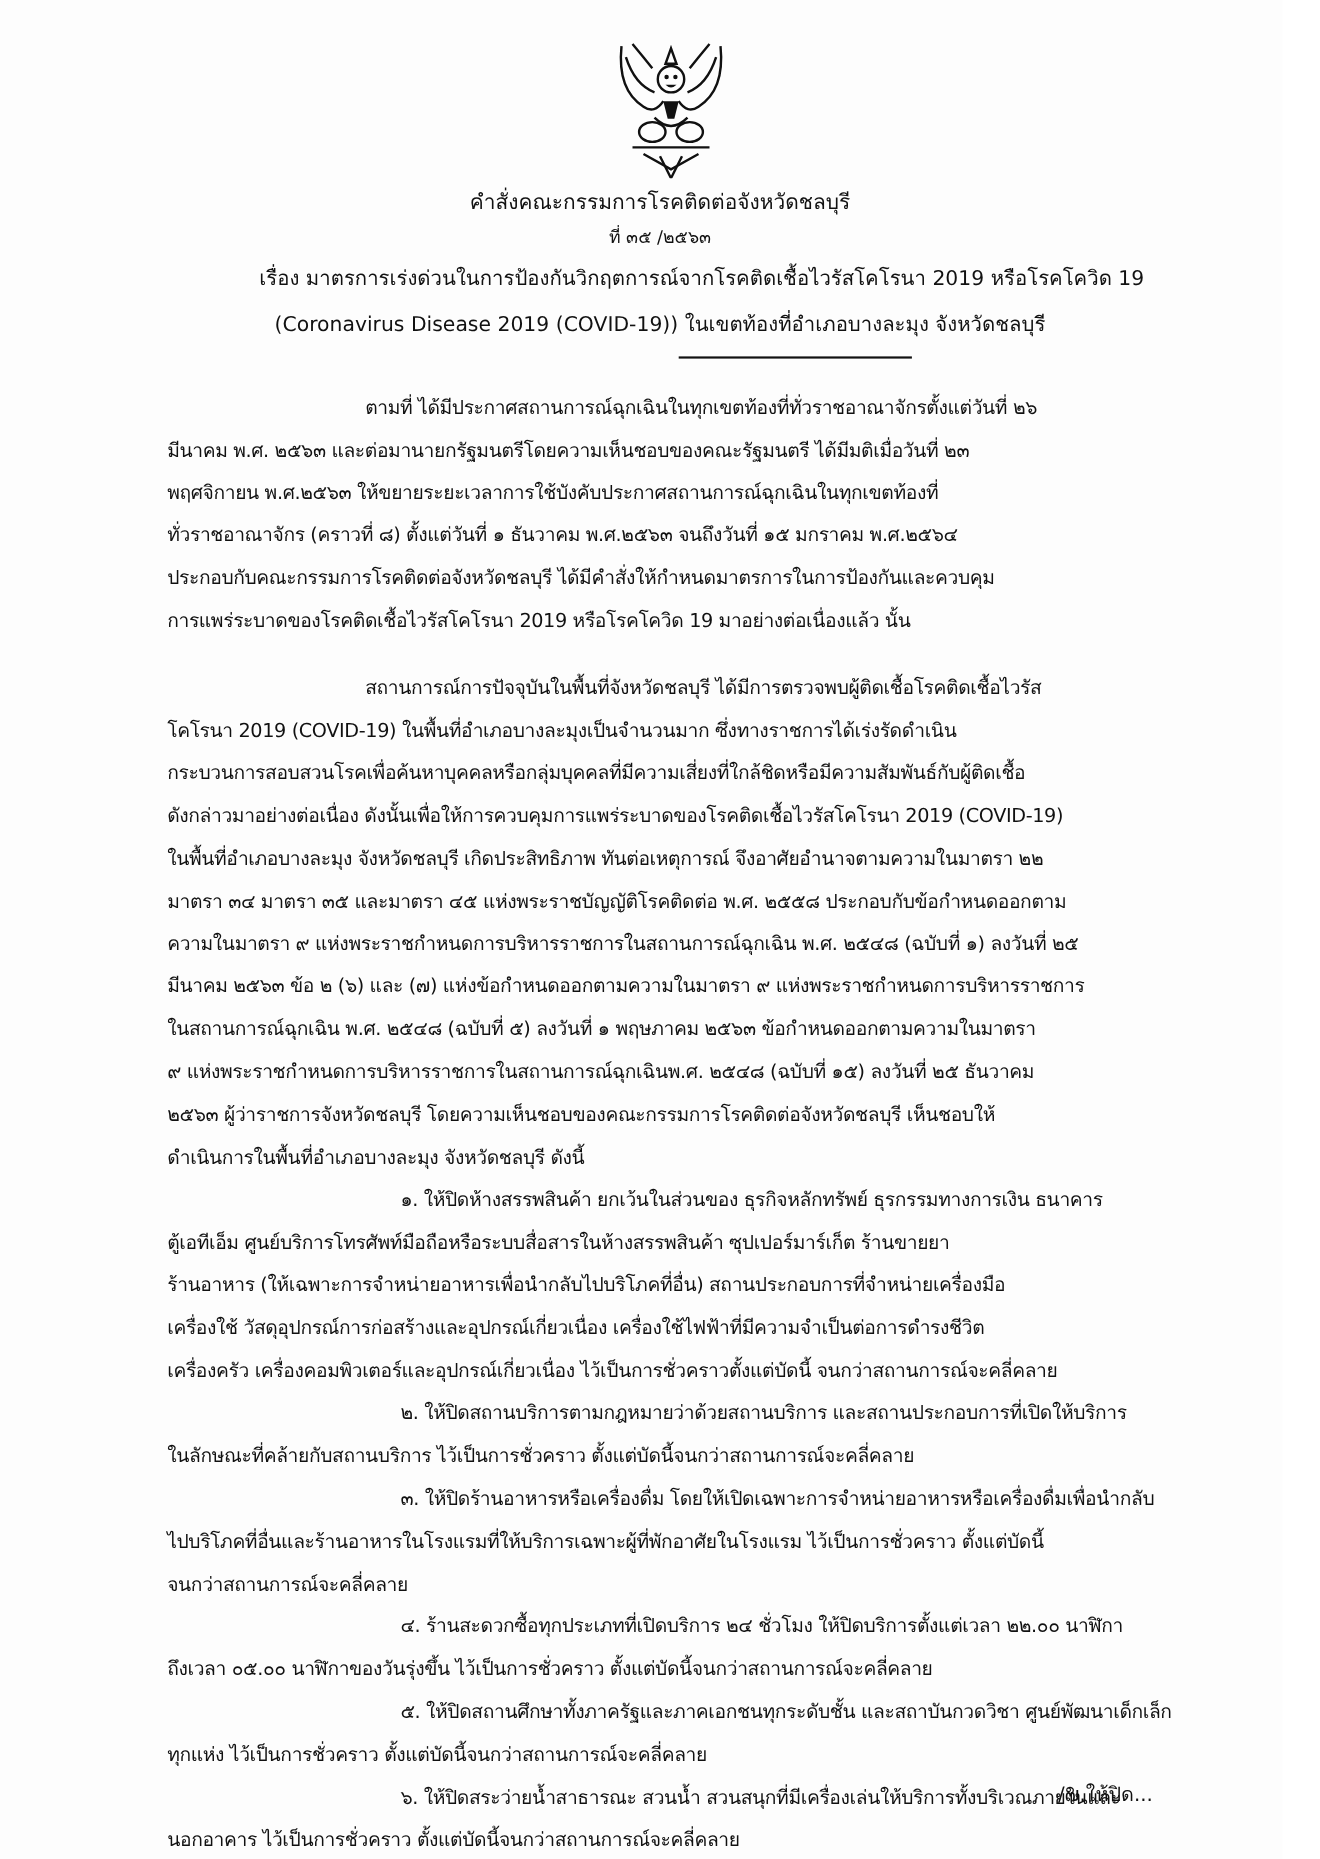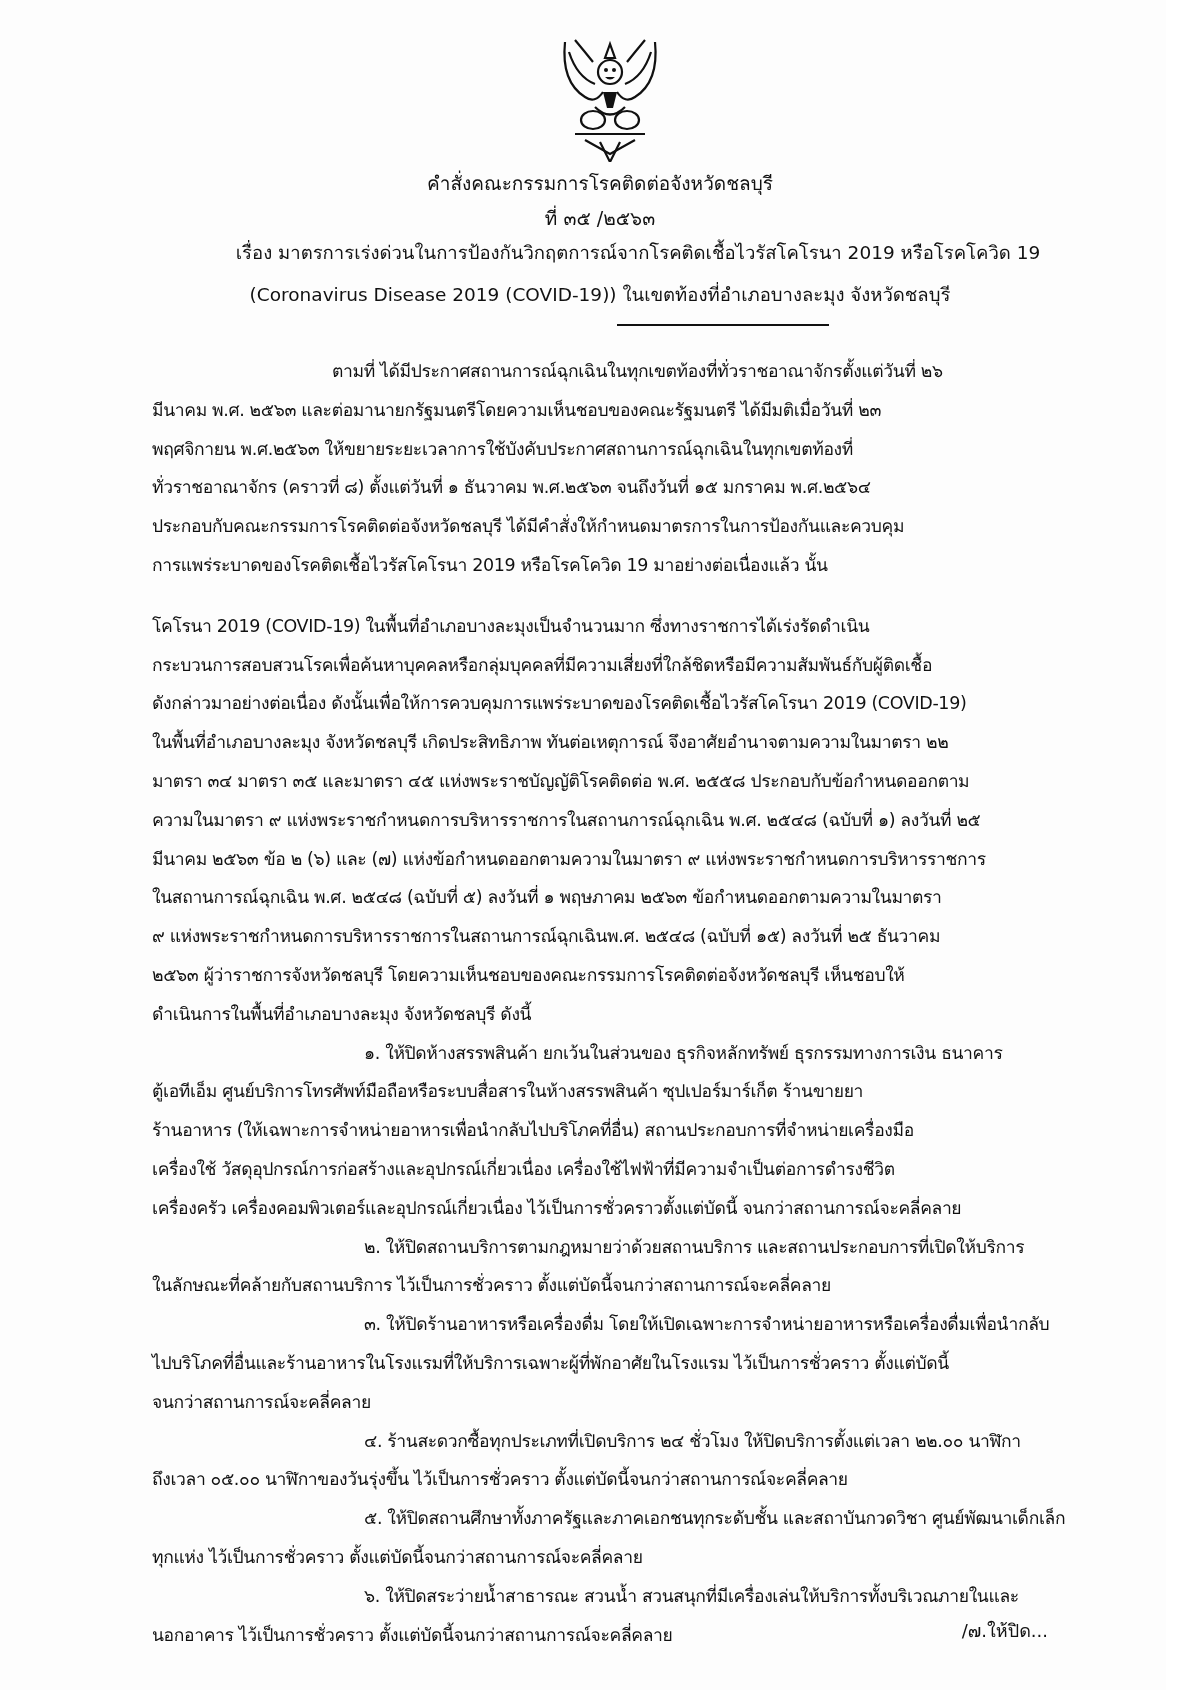--- a/index.html
+++ b/index.html
@@ -5,21 +5,21 @@
   html, body { margin:0; padding:0; }
   body {
     width:1200px; height:1690px; background:#ffffff; overflow:hidden;
     font-family: "DejaVu Sans", "Liberation Sans", sans-serif;
     color:#111;
   }
   .page { position:relative; width:1166px; height:1690px; background:#fdfdfd; }
   .emblem { position:absolute; left:555px; top:22px; width:110px; height:140px; }
   .header { position:absolute; left:0; width:1200px; text-align:center; }
   .title { top:168px; font-size:19px; }
-  .number { top:203px; font-size:19px; }
+  .number { top:203px; font-size:16px; }
   .subject { top:238px; font-size:18.5px;padding-left:38px; }
   .subject2 { top:280px; font-size:18.5px;text-align:center; }
   .rule { position:absolute; left:617px; top:324px; width:212px; height:2px; background:#111; }
   .body { position:absolute; left:152px; top:352px; width:935px; font-size:17.5px; line-height:38.8px; }
   .line { white-space:nowrap; display:block; height:38.8px; overflow:visible; letter-spacing:-0.35px; }
   .indent { padding-left:180px; }
   .indent2 { padding-left:212px; }
   .gap { height:22px; }
   .footer { position:absolute; right:118px; top:1616px; font-size:18px; }
 </style>
@@ -63,20 +63,21 @@
     <div>
       <span class="line indent">ตามที่ ได้มีประกาศสถานการณ์ฉุกเฉินในทุกเขตท้องที่ทั่วราชอาณาจักรตั้งแต่วันที่ ๒๖</span>
       <span class="line">มีนาคม พ.ศ. ๒๕๖๓ และต่อมานายกรัฐมนตรีโดยความเห็นชอบของคณะรัฐมนตรี ได้มีมติเมื่อวันที่ ๒๓</span>
       <span class="line">พฤศจิกายน พ.ศ.๒๕๖๓ ให้ขยายระยะเวลาการใช้บังคับประกาศสถานการณ์ฉุกเฉินในทุกเขตท้องที่</span>
       <span class="line">ทั่วราชอาณาจักร (คราวที่ ๘) ตั้งแต่วันที่ ๑ ธันวาคม พ.ศ.๒๕๖๓ จนถึงวันที่ ๑๕ มกราคม พ.ศ.๒๕๖๔</span>
       <span class="line">ประกอบกับคณะกรรมการโรคติดต่อจังหวัดชลบุรี ได้มีคำสั่งให้กำหนดมาตรการในการป้องกันและควบคุม</span>
       <span class="line">การแพร่ระบาดของโรคติดเชื้อไวรัสโคโรนา 2019 หรือโรคโควิด 19 มาอย่างต่อเนื่องแล้ว นั้น</span>
     </div>
     <div class="gap"></div>
     <div>
+      <span class="line indent">สถานการณ์การปัจจุบันในพื้นที่จังหวัดชลบุรี ได้มีการตรวจพบผู้ติดเชื้อโรคติดเชื้อไวรัส</span>
       <span class="line">โคโรนา 2019 (COVID-19) ในพื้นที่อำเภอบางละมุงเป็นจำนวนมาก ซึ่งทางราชการได้เร่งรัดดำเนิน</span>
       <span class="line">กระบวนการสอบสวนโรคเพื่อค้นหาบุคคลหรือกลุ่มบุคคลที่มีความเสี่ยงที่ใกล้ชิดหรือมีความสัมพันธ์กับผู้ติดเชื้อ</span>
       <span class="line">ดังกล่าวมาอย่างต่อเนื่อง ดังนั้นเพื่อให้การควบคุมการแพร่ระบาดของโรคติดเชื้อไวรัสโคโรนา 2019 (COVID-19)</span>
       <span class="line">ในพื้นที่อำเภอบางละมุง จังหวัดชลบุรี เกิดประสิทธิภาพ ทันต่อเหตุการณ์ จึงอาศัยอำนาจตามความในมาตรา ๒๒</span>
       <span class="line">มาตรา ๓๔ มาตรา ๓๕ และมาตรา ๔๕ แห่งพระราชบัญญัติโรคติดต่อ พ.ศ. ๒๕๕๘ ประกอบกับข้อกำหนดออกตาม</span>
       <span class="line">ความในมาตรา ๙ แห่งพระราชกำหนดการบริหารราชการในสถานการณ์ฉุกเฉิน พ.ศ. ๒๕๔๘ (ฉบับที่ ๑) ลงวันที่ ๒๕</span>
       <span class="line">มีนาคม ๒๕๖๓ ข้อ ๒ (๖) และ (๗) แห่งข้อกำหนดออกตามความในมาตรา ๙ แห่งพระราชกำหนดการบริหารราชการ</span>
       <span class="line">ในสถานการณ์ฉุกเฉิน พ.ศ. ๒๕๔๘ (ฉบับที่ ๕) ลงวันที่ ๑ พฤษภาคม ๒๕๖๓ ข้อกำหนดออกตามความในมาตรา</span>
       <span class="line">๙ แห่งพระราชกำหนดการบริหารราชการในสถานการณ์ฉุกเฉินพ.ศ. ๒๕๔๘ (ฉบับที่ ๑๕) ลงวันที่ ๒๕ ธันวาคม</span>
       <span class="line">๒๕๖๓ ผู้ว่าราชการจังหวัดชลบุรี โดยความเห็นชอบของคณะกรรมการโรคติดต่อจังหวัดชลบุรี เห็นชอบให้</span>

